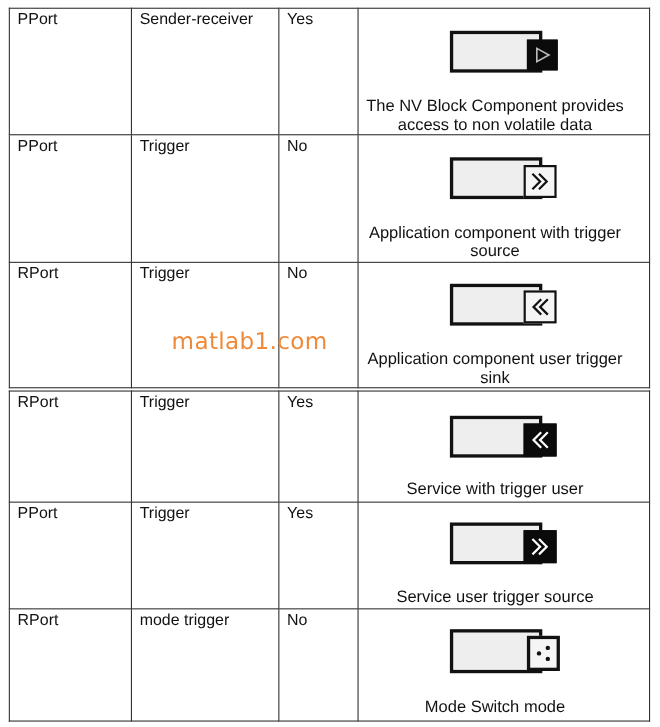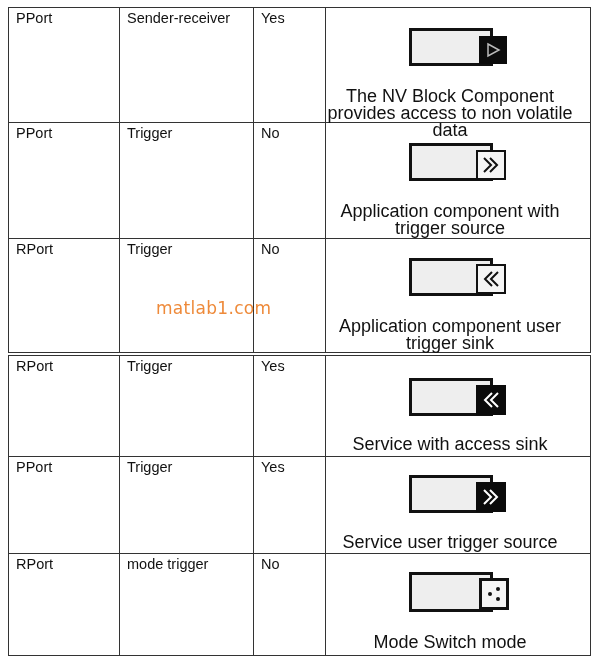--- a/index.html
+++ b/index.html
@@ -11,22 +11,22 @@
   #table2 { top: 355px; }
   col.c1 { width: 111px; } col.c2 { width: 134px; } col.c3 { width: 72px; } col.c4 { width: 265px; }
   td.desc { padding: 0 !important; text-align: center; position: relative; }
   .desc-inner { position: relative; height: 100%; }
   .symbol { position: absolute; left: 83px; width: 104px; height: 40px; }
   .body-box { position: absolute; left: 0; top: 0; width: 84px; height: 38px; border: 3px solid #111; background: #eeeeee; box-sizing: border-box; }
   .port { position: absolute; box-sizing: border-box; display: flex; align-items: center; justify-content: center; }
   .port.dark { background: #0b0b0b; border: 2px solid #0b0b0b; }
   .port.light { background: #f5f5f5; border: 2.5px solid #111; }
   .port svg { display: block; }
-  .caption { position: absolute; left: 0; right: 16px; font-size: 18px; line-height: 17px; color: #111; }
-  .watermark { position: absolute; left: 156px; top: 298px; font-family: "DejaVu Sans", sans-serif; font-size: 17px; color: #ee8a3a; letter-spacing: 0.3px; text-align: right; }
+  .caption { position: absolute; left: 0; right: 16px; font-size: 15px; line-height: 17px; color: #111; }
+  .watermark { position: absolute; left: 156px; top: 298px; font-family: "DejaVu Sans", sans-serif; font-size: 21px; color: #ee8a3a; letter-spacing: 0.3px; text-align: right; }
 </style>
 </head>
 <body>
 
 <table class="port-table" id="table1">
   <colgroup>
       <col class="c1">
       <col class="c2">
       <col class="c3">
       <col class="c4">
@@ -107,21 +107,21 @@
       <div class="desc-inner" style="height:100px">
         <div class="symbol" style="top:22px">
           <div class="body-box"></div>
           <div class="port dark" style="left:67px;top:7px;width:30px;height:30px;">
             <svg width="20" height="18" viewBox="0 0 20 18">
                   <polyline points="11,2 4,9 11,16" fill="none" stroke="#fff" stroke-width="2"></polyline>
                   <polyline points="17,2 10,9 17,16" fill="none" stroke="#fff" stroke-width="2"></polyline>
                 </svg>
           </div>
         </div>
-        <div class="caption" style="top:80px">Service with access sink</div>
+        <div class="caption" style="top:80px">Service with trigger user</div>
       </div>
     </td>
   </tr>
   <tr style="height:96px">
     <td>PPort</td>
     <td>Trigger</td>
     <td>Yes</td>
     <td class="desc">
       <div class="desc-inner" style="height:96px">
         <div class="symbol" style="top:18px">

